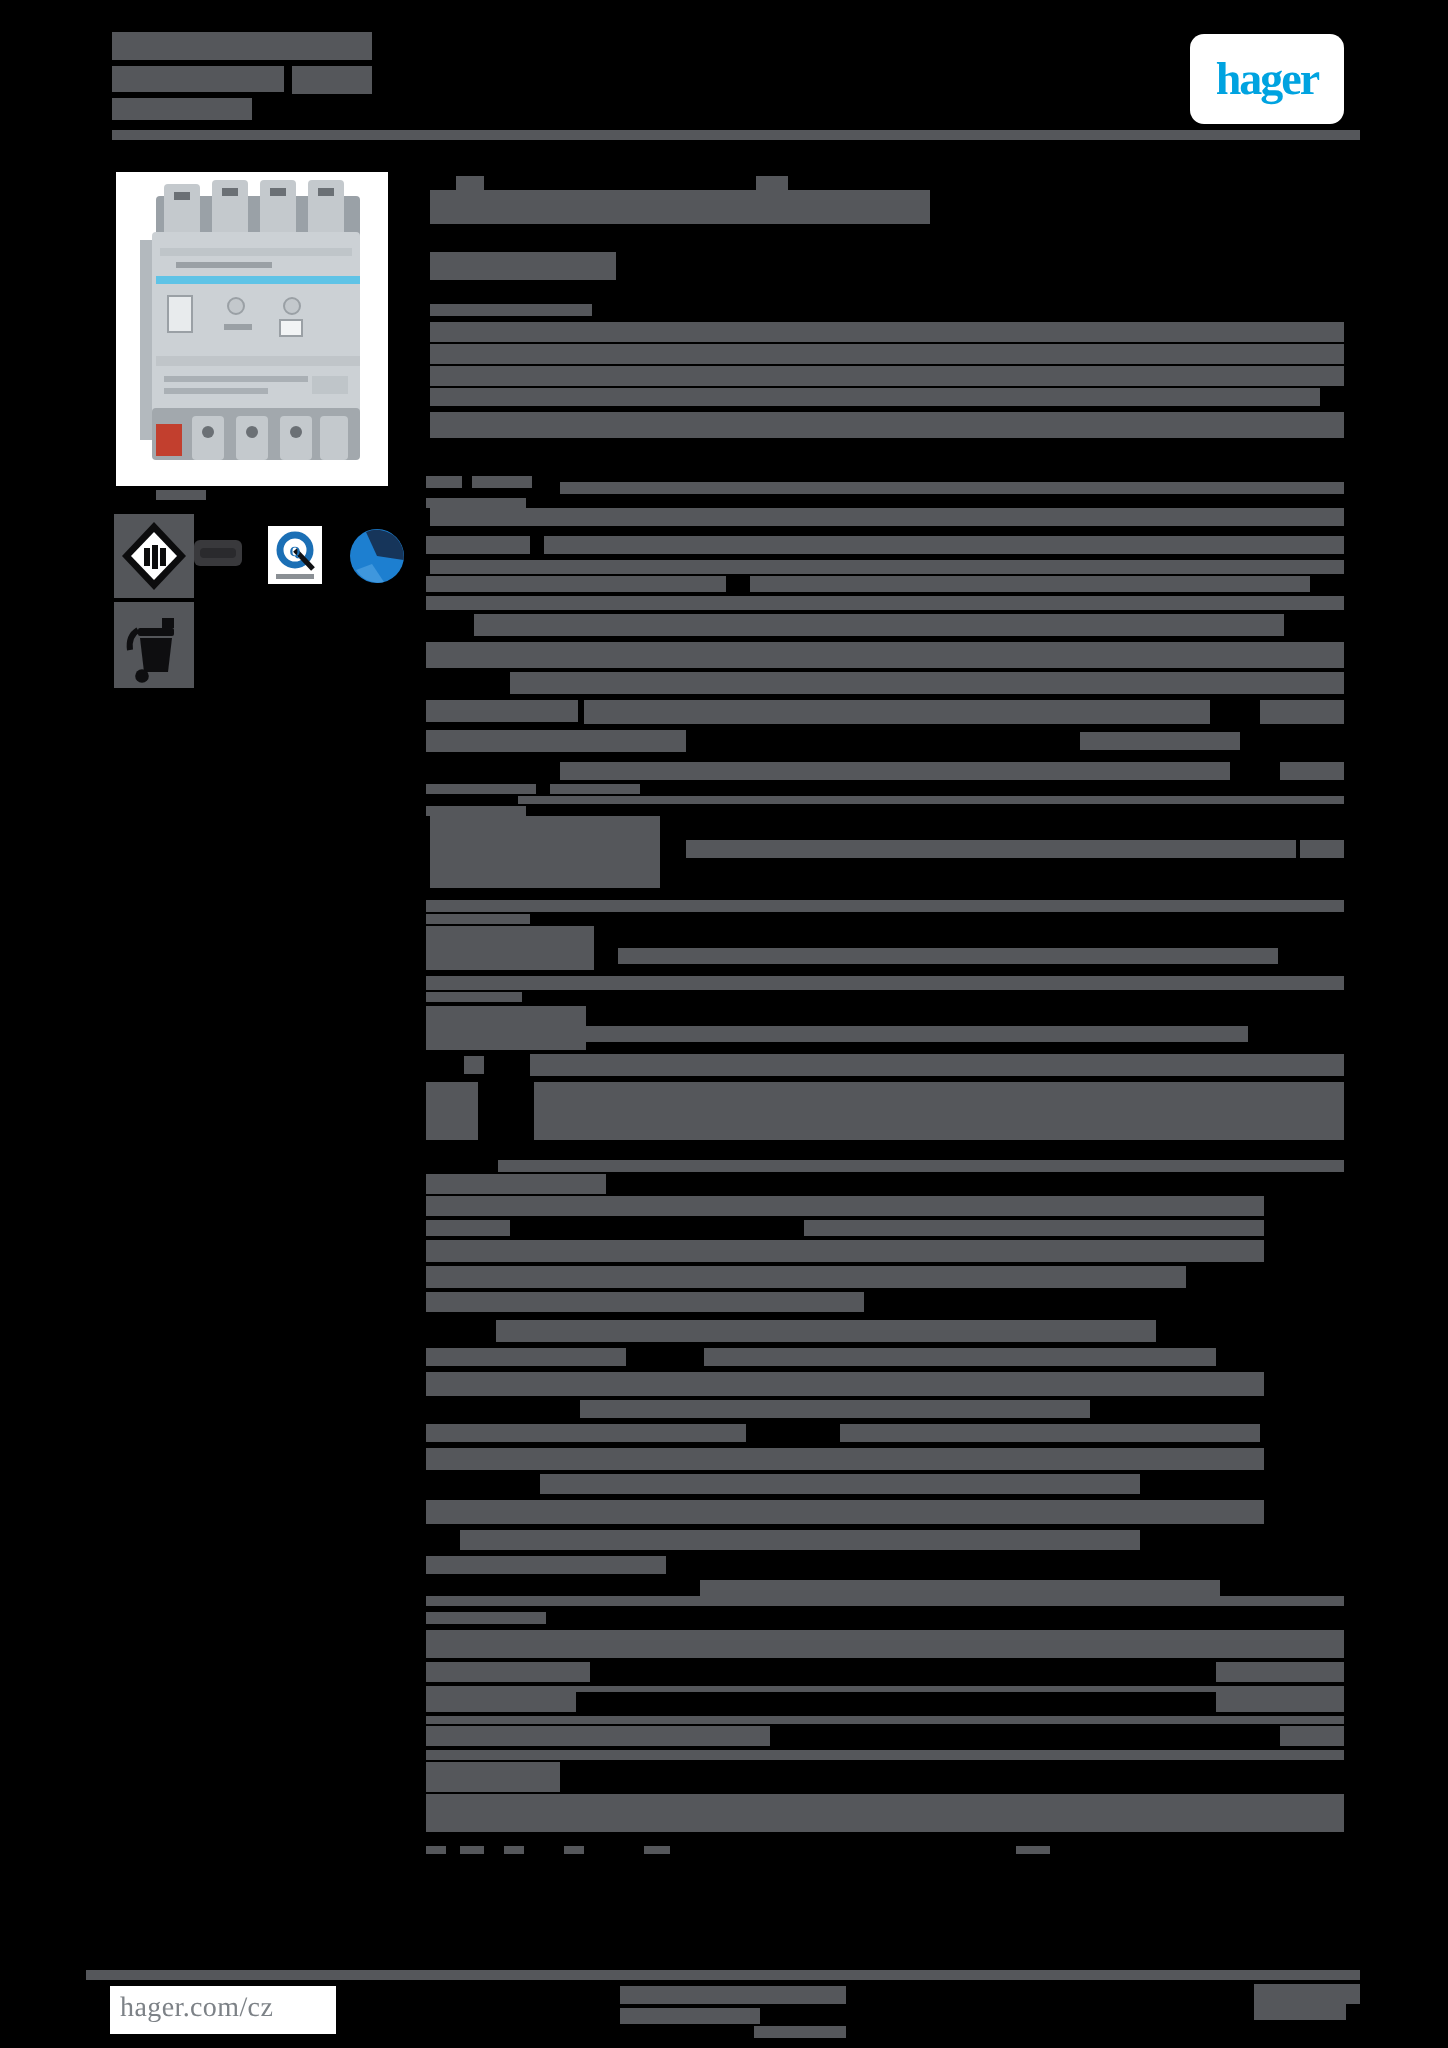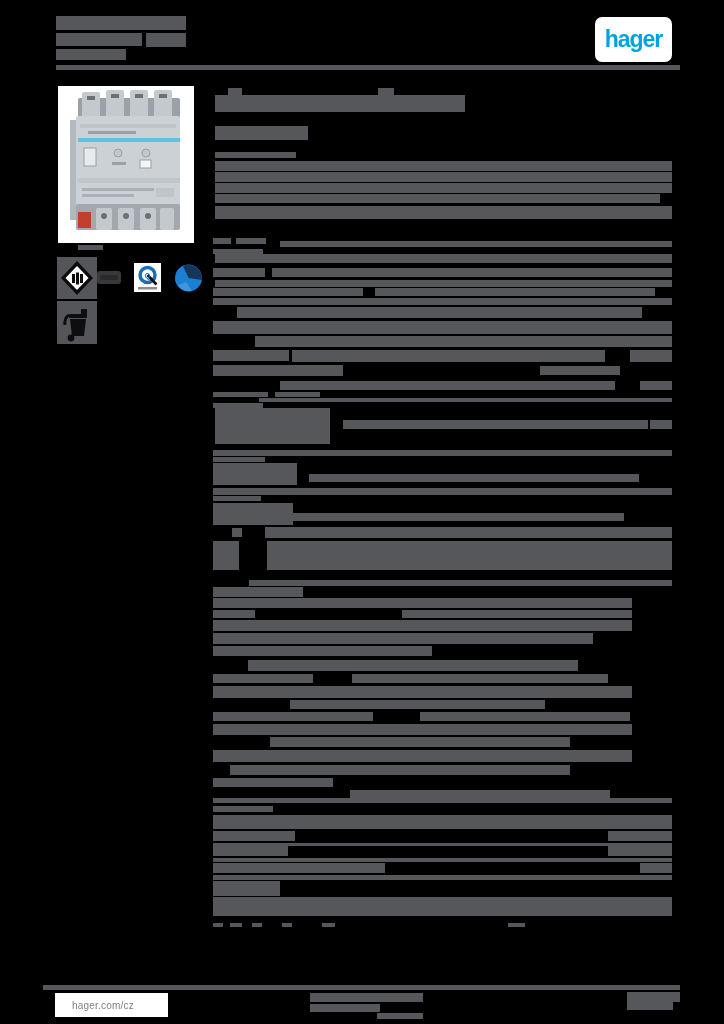--- a/index.html
+++ b/index.html
@@ -1,25 +1,25 @@
 <!DOCTYPE html>
 <html><head>
 <meta charset="utf-8">
 <style>
   html,body{margin:0;padding:0;background:#000;}
   .screen{position:relative;width:724px;height:1024px;background:#000;overflow:hidden;
-          font-family:Liberation Sans, sans-serif;}
+          font-family:Liberation Serif, serif;}
   .bar{position:absolute;background:#55575b;}
   .whitecard{position:absolute;background:#ffffff;}
   .logo-card{left:595px;top:17px;width:77px;height:45px;border-radius:7px;
              display:flex;align-items:center;justify-content:center;}
   .logo-text{color:#00a3e0;font-weight:bold;font-size:23px;letter-spacing:-1px;}
   .photo-card{left:58px;top:86px;width:136px;height:157px;}
   .footer-card{left:55px;top:993px;width:113px;height:24px;display:flex;align-items:center;}
-  .footer-link{color:#7d8287;font-size:10px;padding-left:17px;letter-spacing:0.2px;}
+  .footer-link{color:#7d8287;font-size:14px;padding-left:5px;letter-spacing:0.2px;}
   .iconbox{position:absolute;}
   .rule{position:absolute;background:#55575b;}
 </style>
 </head>
 <body>
 
 <div class="screen">
 
   <div>
     <div class="bar" style="left:56px;top:16px;width:130px;height:14px;"></div>

